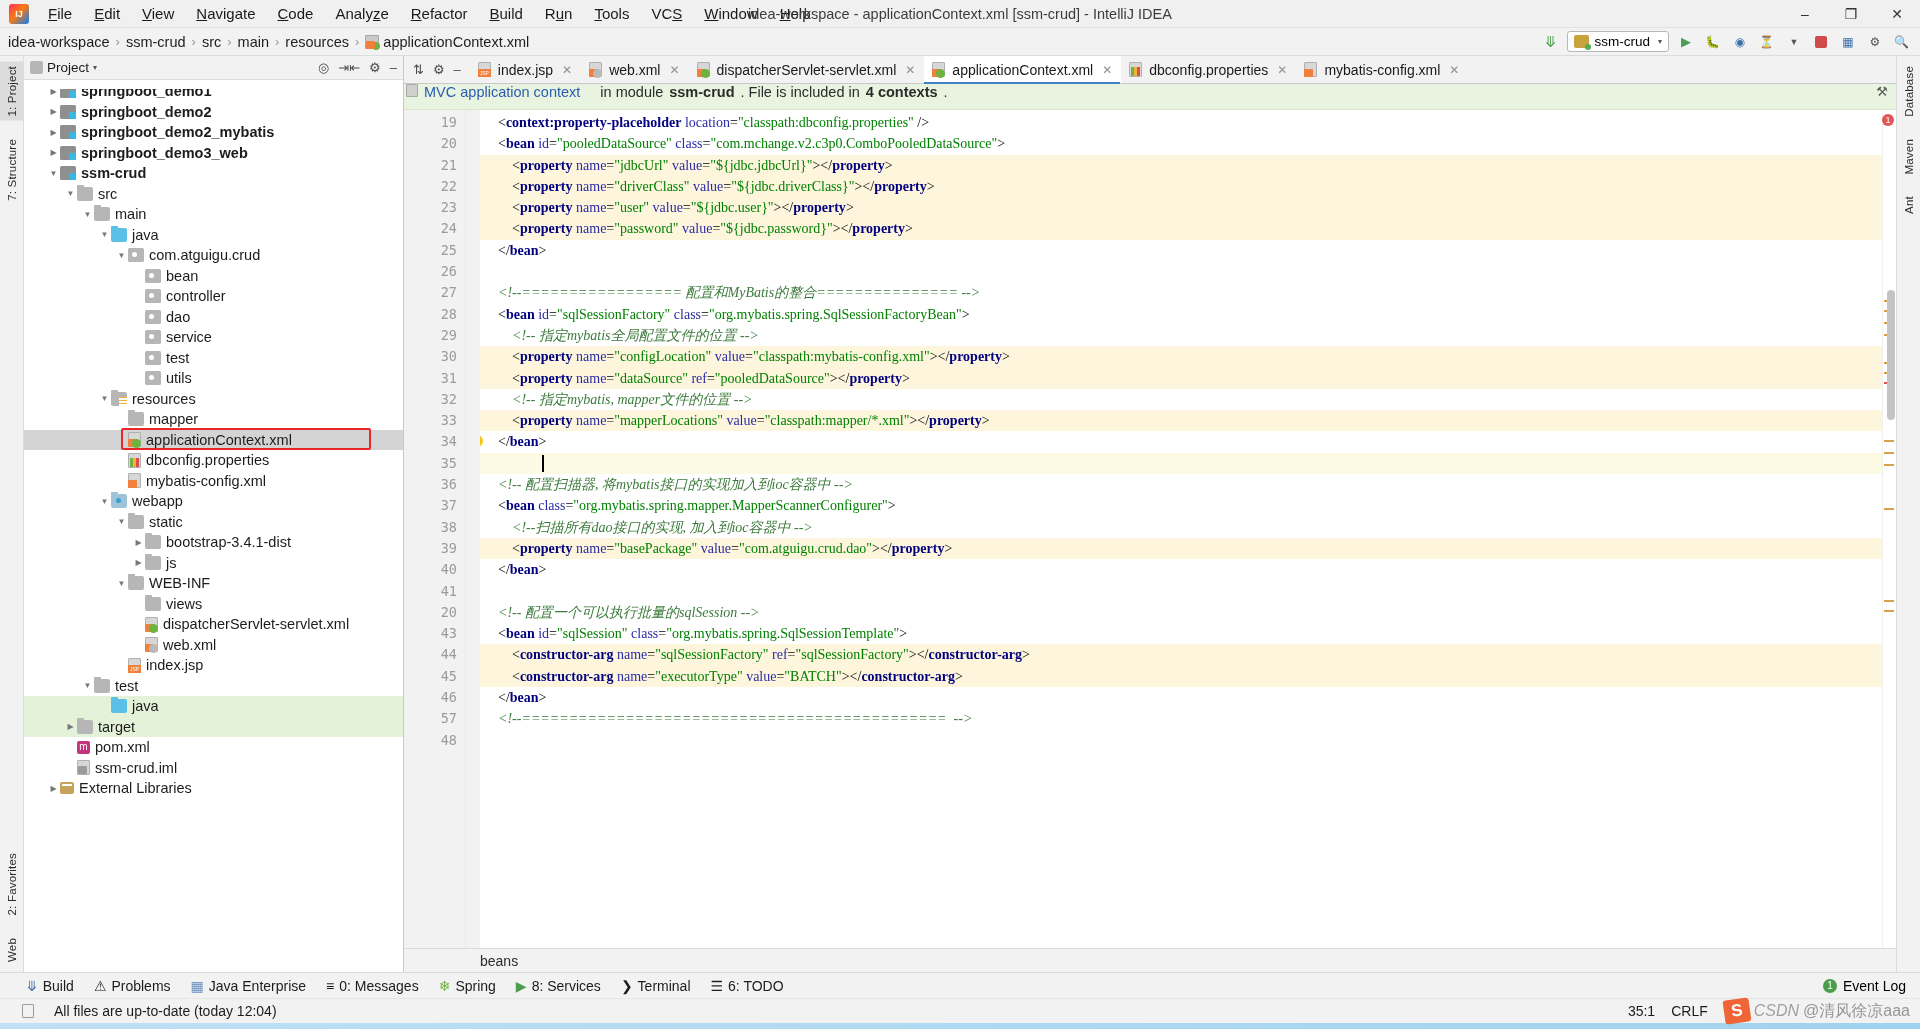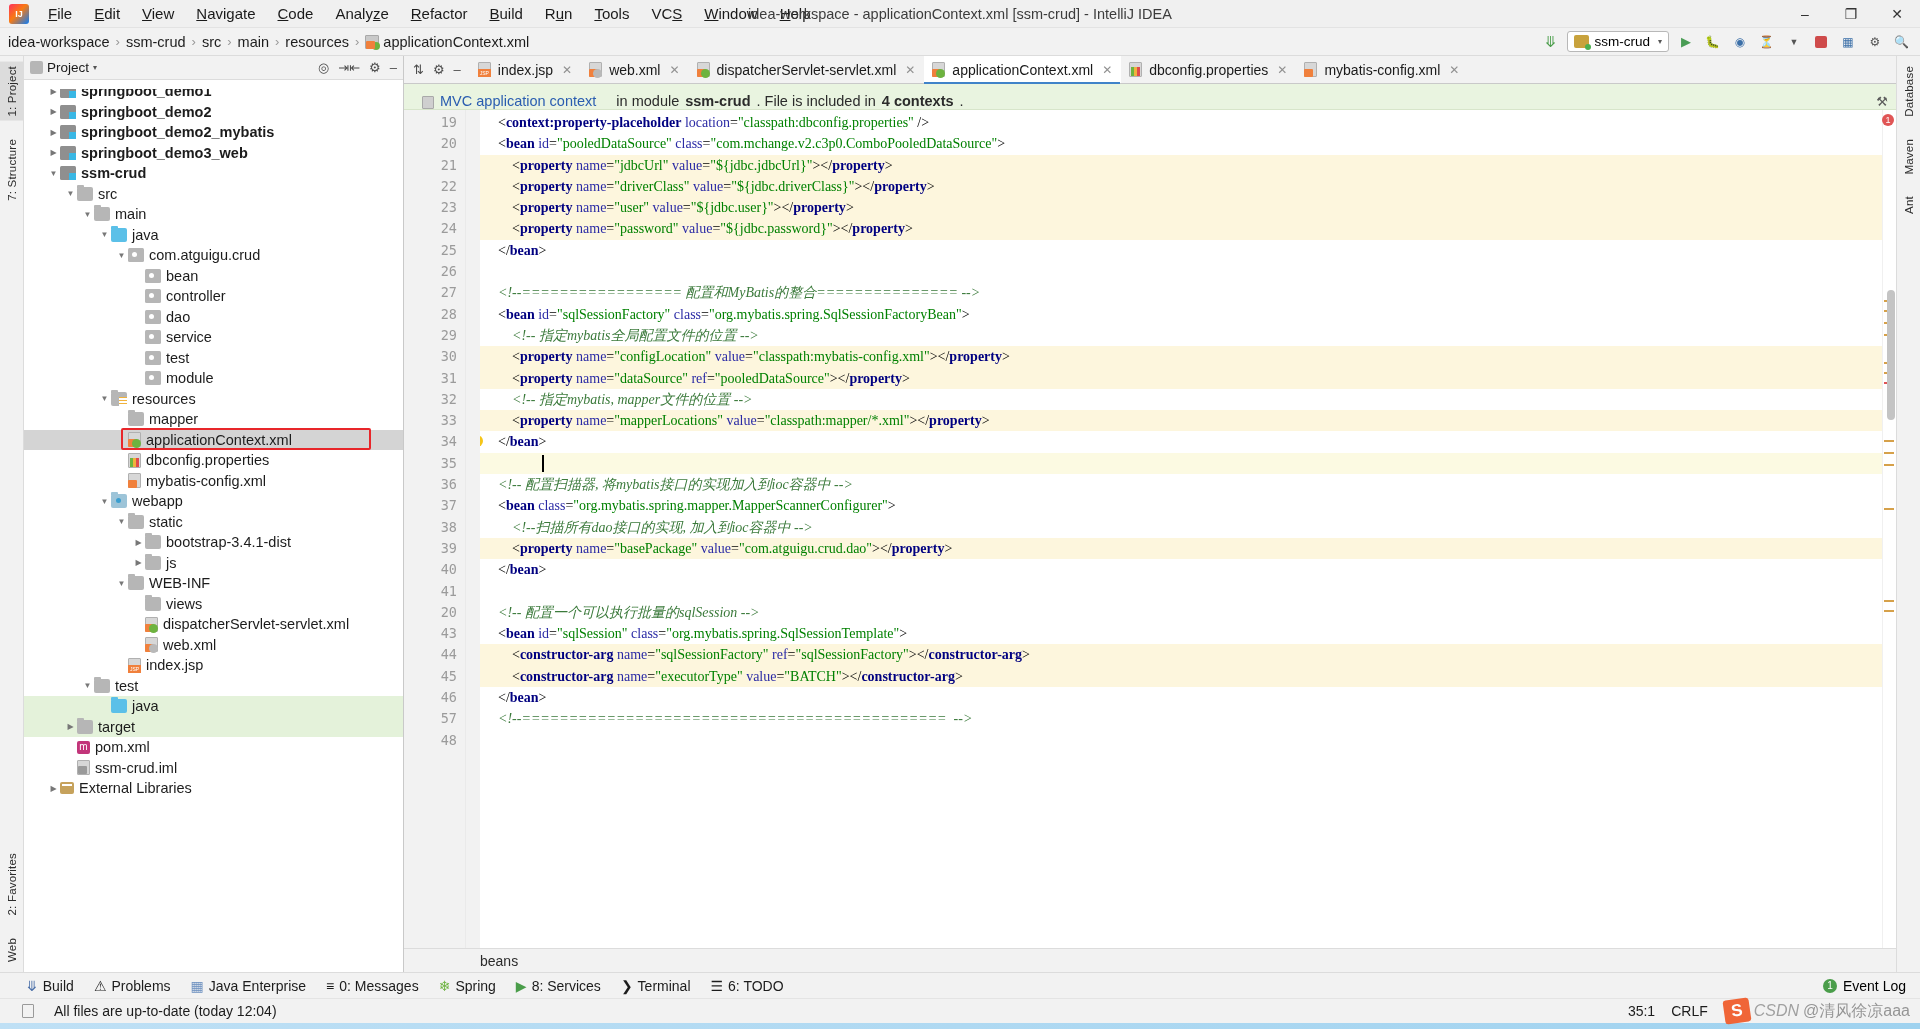--- a/index.html
+++ b/index.html
@@ -160,22 +160,22 @@
   }
   .tb-left { display:flex; align-items:center; gap:9px; padding:0 9px; color:#4d4d4d; font-size:13px;}
   .etab {
     display:flex; align-items:center; gap:5px; padding:0 8px; font-size:14px;
     color:#1a1a1a; border-right:1px solid transparent; position:relative; cursor:default;
   }
   .etab.active { background:#fff; }
   .etab.active::after{ content:""; position:absolute; left:0;right:0;bottom:-1px;height:2px;background:#4083c9;}
   .etab .x { color:#909090; font-size:12px; margin-left:4px;}
   .ctxbar {
-    height:26px; background:#e9f4e0; display:flex; align-items:flex-end;
-    padding-left:18px; font-size:14.5px; color:#2b2b2b; gap:6px; flex:none;
+    height:26px; background:#e9f4e0; display:flex; align-items:flex-start;
+    padding-left:2px; font-size:14.5px; color:#2b2b2b; gap:6px; flex:none;
     border-bottom:1px solid #d7e5ca; position:relative;
   }
   .ctxbar .link { color:#2a5db0; }
   .ctx-wrench{ margin-left:auto; margin-right:8px; color:#5a5a5a; font-size:13px;}
   .ctx-doc{ width:12px;height:13px;background:#cfcfcf;border:1px solid #a9a9a9;border-radius:1px;}
 
   .code-wrap { flex:1; display:flex; min-height:0; position:relative; overflow:hidden; background:#fff;}
   .gutter {
     width:62px; background:#f2f2f2; flex:none; text-align:right;
     font-family:"DejaVu Sans Mono", monospace; font-size:13.5px; color:#9b9b9b;
@@ -424,21 +424,21 @@
           <div class="tnode">
             <span style="width: 108px; flex: 0 0 auto;"></span>
             <span class="tw"></span>
             <span class="ticon pkg"></span>
             <span>test</span>
           </div>
           <div class="tnode">
             <span style="width: 108px; flex: 0 0 auto;"></span>
             <span class="tw"></span>
             <span class="ticon pkg"></span>
-            <span>module</span>
+            <span>utils</span>
           </div>
           <div class="tnode">
             <span style="width: 74px; flex: 0 0 auto;"></span>
             <span class="tw">▼</span>
             <span class="ticon res"></span>
             <span>resources</span>
           </div>
           <div class="tnode">
             <span style="width: 91px; flex: 0 0 auto;"></span>
             <span class="tw"></span>

